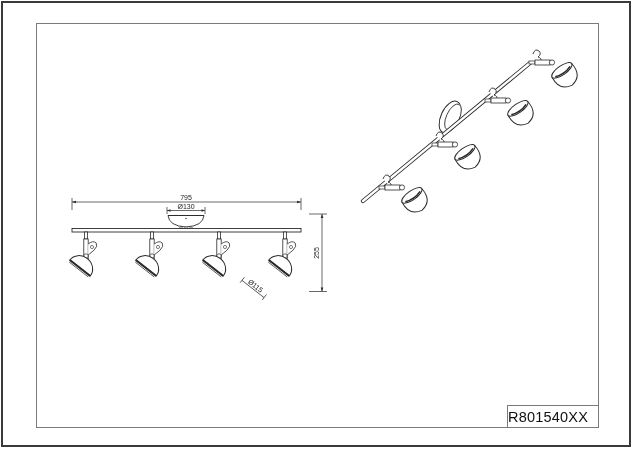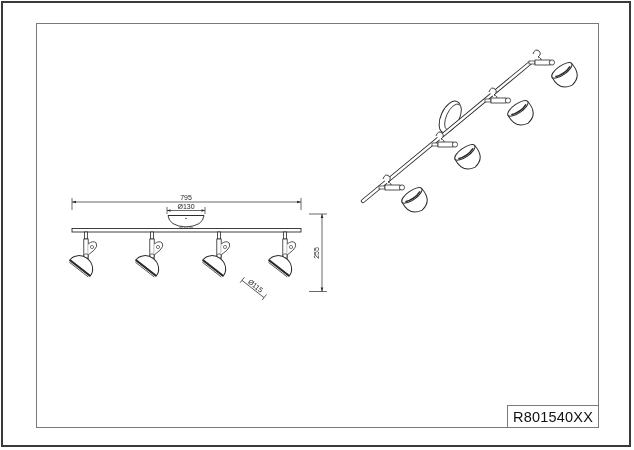--- a/index.html
+++ b/index.html
@@ -1,20 +1,20 @@
 <!DOCTYPE html>
 <html><head>
 <meta charset="utf-8">
 <style>
   html, body { margin: 0; padding: 0; background: #ffffff; }
   body { width: 634px; height: 450px; position: relative; overflow: hidden; font-family: "Liberation Sans", sans-serif; }
   .sheet { position: absolute; left: 0; top: 0; width: 634px; height: 450px; }
   .outer-frame { position: absolute; left: 1px; top: 1px; width: 630px; height: 446px; border: 2px solid #3a3a3a; box-sizing: border-box; }
   .inner-frame { position: absolute; left: 36px; top: 23px; width: 563px; height: 405px; border: 1.5px solid #7a7a7a; box-sizing: border-box; }
-  .title-block { position: absolute; left: 507px; top: 405px; width: 92px; height: 23px; border: 1px solid #7a7a7a; box-sizing: border-box; display: flex; align-items: center; justify-content: center; font-size: 14.5px; color: #111; letter-spacing: 0.2px; }
+  .title-block { position: absolute; left: 507px; top: 405px; width: 92px; height: 23px; border: 1px solid #7a7a7a; box-sizing: border-box; display: flex; align-items: center; justify-content: flex-start; font-size: 14.5px; color: #111; letter-spacing: 0.2px; }
   svg { position: absolute; left: 0; top: 0; }
   .dim-text { font-family: "Liberation Sans", sans-serif; font-size: 7px; fill: #222; }
 </style>
 </head>
 <body>
 
 <div class="sheet">
   <div class="outer-frame"></div>
   <div class="inner-frame"></div>
 

